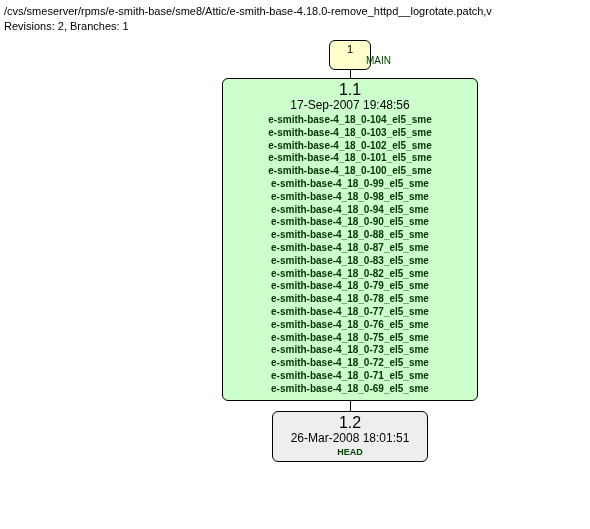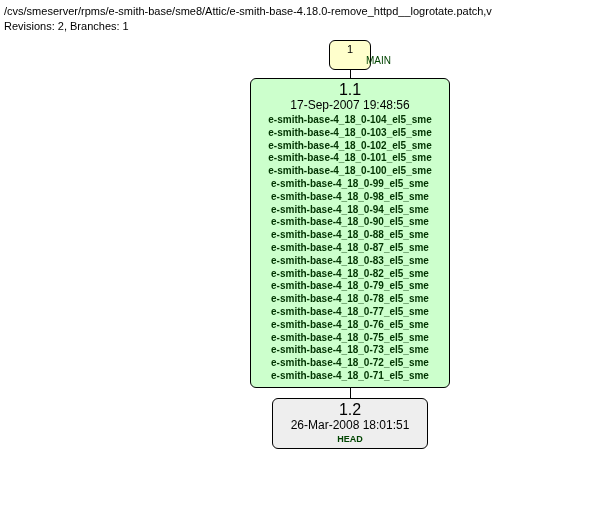--- a/index.html
+++ b/index.html
@@ -48,21 +48,21 @@
   }
   .branch-name {
     font-size: 10px;
     font-weight: normal;
     color: #004400;
     margin-left: 36px;
   }
 
   .rev-node {
     background: #ccffcc;
-    width: 200px;
+    width: 256px;
     padding: 3px 4px 4px 4px;
     margin: 0 auto;
   }
   .rev-num {
     font-size: 16px;
     line-height: 1.0;
     margin-bottom: 1px;
   }
   .rev-date {
     font-size: 12px;
@@ -132,20 +132,21 @@
         <div class="tag-line">e-smith-base-4_18_0-83_el5_sme</div>
         <div class="tag-line">e-smith-base-4_18_0-82_el5_sme</div>
         <div class="tag-line">e-smith-base-4_18_0-79_el5_sme</div>
         <div class="tag-line">e-smith-base-4_18_0-78_el5_sme</div>
         <div class="tag-line">e-smith-base-4_18_0-77_el5_sme</div>
         <div class="tag-line">e-smith-base-4_18_0-76_el5_sme</div>
         <div class="tag-line">e-smith-base-4_18_0-75_el5_sme</div>
         <div class="tag-line">e-smith-base-4_18_0-73_el5_sme</div>
         <div class="tag-line">e-smith-base-4_18_0-72_el5_sme</div>
         <div class="tag-line">e-smith-base-4_18_0-71_el5_sme</div>
+        <div class="tag-line">e-smith-base-4_18_0-69_el5_sme</div>
       </div>
   </div>
 
   <div class="connector conn-mid"></div>
 
   <div class="node rev-node dead-node" style="width:156px;">
     <div class="rev-num">1.2</div>
     <div class="rev-date">26-Mar-2008 18:01:51</div>
     <div class="head-label">HEAD</div>
   </div>

